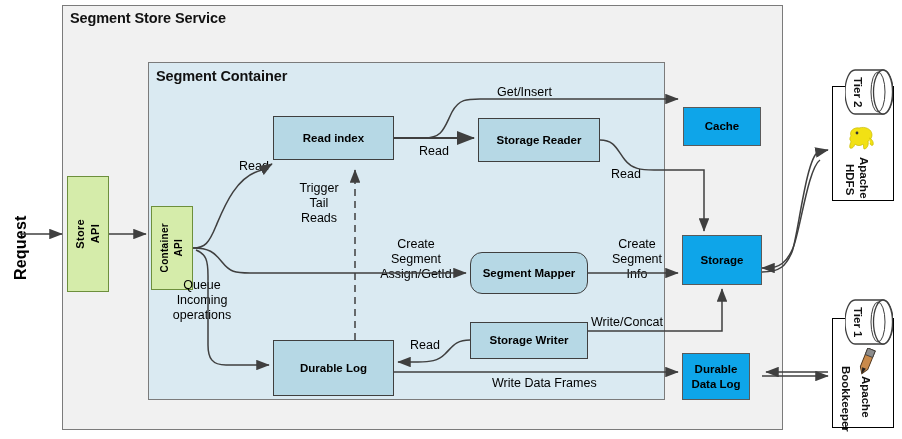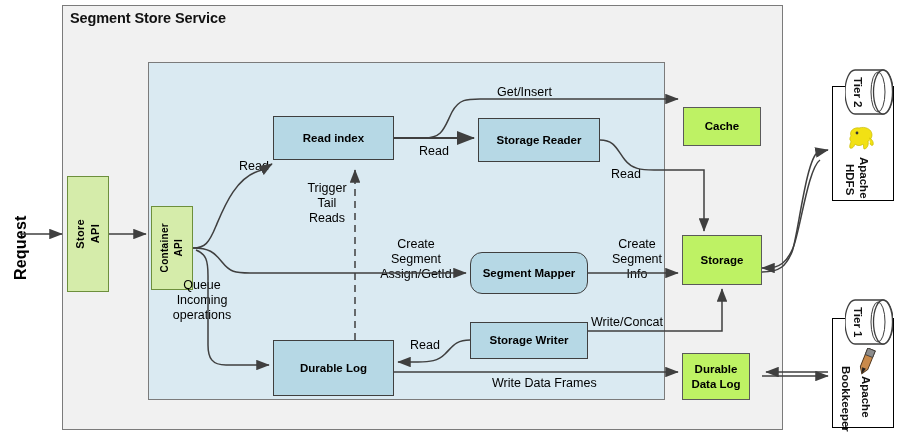--- a/index.html
+++ b/index.html
@@ -36,21 +36,21 @@
   }
   
   .node{
     box-sizing:border-box;
     display:flex;align-items:center;justify-content:center;
     text-align:center;
     font-size:11.5px;font-weight:bold;color:#000;
     line-height:1.25;
   }
   .blue{background:#b6d8e5;border:1.5px solid #3f3f3f;text-align:right;}
-  .grey{background:#bef264;border:1.5px solid #5a5a5a;}
+  .grey{background:#0ea5e9;border:1.5px solid #5a5a5a;}
   .green{background:#d5ecaa;border:1.5px solid #6d8f3c;}
   .vert{
     writing-mode:vertical-rl;
     transform:rotate(180deg);
     font-size:11px;font-weight:bold;
     letter-spacing:0.3px;
   }
   
   .lbl{
     font-size:12.5px;color:#000;text-align:center;line-height:1.18;
@@ -76,20 +76,21 @@
 </style>
 </head>
 <body>
 
 <div id="canvas">
 
   <div class="abs svc-box"></div>
   <div class="abs svc-title">Segment Store Service</div>
 
   <div class="abs cont-box"></div>
+  <div class="abs cont-title">Segment Container</div>
 
   <div class="abs reqlbl" style="left:12px;top:170px;height:110px;">Request</div>
 
   <div class="abs node green" style="left:67px;top:176px;width:42px;height:116px;flex-direction:row;gap:1px;">
     <span class="vert">Store</span>
     <span class="vert">API</span>
   </div>
 
   <div class="abs node green" style="left:151px;top:206px;width:42px;height:84px;flex-direction:row;gap:1px;">
     <span class="vert" style="font-size:10px;">Container</span>
@@ -113,21 +114,21 @@
   <div class="abs node grey" style="left:682px;top:353px;width:68px;height:47px;padding:0 4px;">Durable Data Log</div>
 
   <div class="abs lbl" style="left:239px;top:159px;">Read</div>
 
   <div class="abs lbl" style="left:419px;top:144px;">Read</div>
 
   <div class="abs lbl" style="left:497px;top:85px;">Get/Insert</div>
 
   <div class="abs lbl" style="left:611px;top:167px;">Read</div>
 
-  <div class="abs lbl" style="left:300px;top:181px;width:54px;text-align:center;">
+  <div class="abs lbl" style="left:292px;top:181px;width:54px;text-align:center;">
     <div>Trigger</div>
     <div>Tail</div>
     <div>Reads</div>
   </div>
 
   <div class="abs lbl" style="left:160px;top:278px;width:84px;text-align:center;">
     <div>Queue</div>
     <div>Incoming</div>
     <div>operations</div>
   </div>

